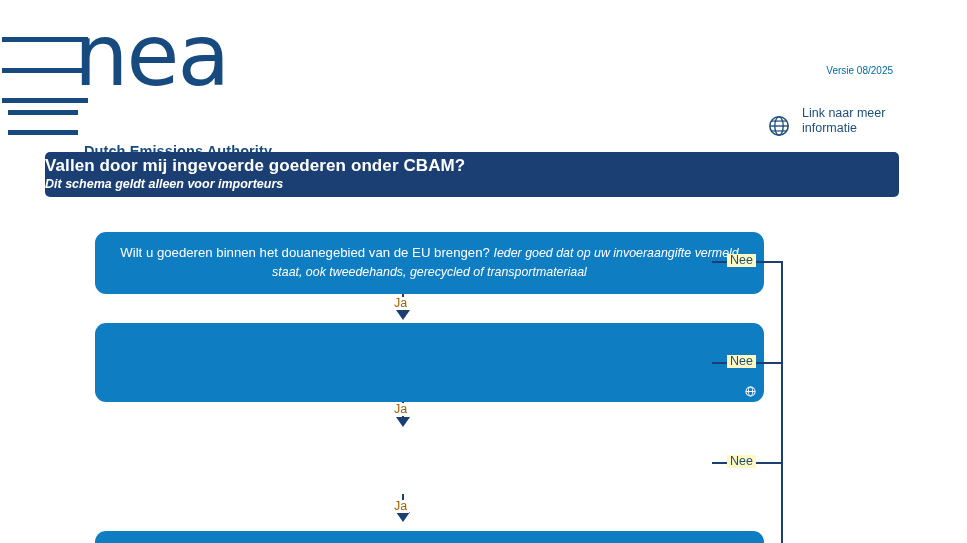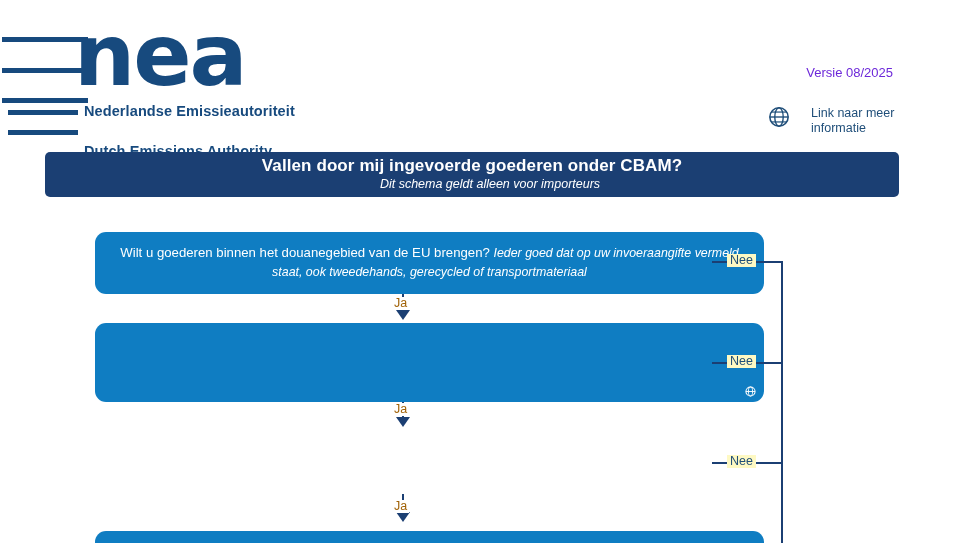--- a/index.html
+++ b/index.html
@@ -38,52 +38,52 @@
   #lb2 { left: 2px;  top: 40px; width: 86px; }
   #lb3 { left: 2px;  top: 70px; width: 86px; }
   #lb4 { left: 8px;  top: 82px; width: 70px; }
   #lb5 { left: 8px;  top: 102px; width: 70px; }
 
   #logo-word {
     position: absolute;
     left: 74px; top: -16px;
     font-family: "DejaVu Sans", sans-serif;
     font-size: 86px;
-    font-weight: 700;
+    font-weight: 400;
     letter-spacing: -2px;
     color: #174a7e;
     line-height: 1;
   }
   #logo-name-nl, #logo-name-en {
     position: absolute;
     left: 84px;
     font-size: 14.5px;
     font-weight: bold;
     color: #174a7e;
     letter-spacing: 0.1px;
     white-space: nowrap;
   }
   #logo-name-nl { top: 75px; }
   #logo-name-en { top: 78px; margin-top: 37px; }
 
   
   #version {
     position: absolute;
     right: 74px; top: 65px;
-    font-size: 13px;
-    color: #6d28d9;
+    font-size: 10px;
+    color: #0369a1;
     white-space: nowrap;
     text-align: center;
   }
   #moreinfo {
     position: absolute;
     left: 768px; top: 106px;
     display: flex;
-    align-items: flex-start;
-    gap: 21px;
+    align-items: flex-end;
+    gap: 12px;
   }
   #moreinfo .globe {
     flex: 0 0 auto;
     width: 22px; height: 22px;
     display: block;
   }
   #moreinfo-text {
     font-size: 12.5px;
     line-height: 1.22;
     color: #1f4e79;
@@ -92,37 +92,35 @@
 
   
   #banner {
     position: absolute;
     left: 45px; top: 152px;
     width: 854px; height: 45px;
     background: #1b3f73;
     border-radius: 5px;
     display: flex;
     flex-direction: column;
-    align-items: center;
     justify-content: center;
     color: #ffffff;
   }
   #banner-title {
     font-size: 17px;
     font-weight: bold;
     letter-spacing: 0.1px;
     line-height: 1.1;
   }
   #banner-sub {
     font-size: 12.5px;
     font-style: italic;
-    font-weight: normal;
+    font-weight: bold;
     margin-top: 3px;
     line-height: 1.1;
-    margin-left: 36px;
   }
 
   
   #flow {
     position: absolute;
     left: 0; top: 0;
     width: 967px; height: 543px;
   }
 
   .node {
@@ -198,21 +196,20 @@
 
 <div id="header">
 
   <div id="logo">
     <div class="logo-bar" id="lb1"></div>
     <div class="logo-bar" id="lb2"></div>
     <div class="logo-bar" id="lb3"></div>
     <div class="logo-bar" id="lb4"></div>
     <div class="logo-bar" id="lb5"></div>
     <div id="logo-word">nea</div>
-    <div id="logo-name-nl">Nederlandse Emissieautoriteit</div>
     <div id="logo-name-en">Dutch Emissions Authority</div>
   </div>
 
   <div id="version">Versie 08/2025</div>
 
   <div id="moreinfo">
     <svg class="globe" viewBox="0 0 24 24">
       <circle cx="12" cy="12" r="10" fill="none" stroke="#1f4e79" stroke-width="1.7"></circle>
       <ellipse cx="12" cy="12" rx="4.6" ry="10" fill="none" stroke="#1f4e79" stroke-width="1.5"></ellipse>
       <line x1="2" y1="12" x2="22" y2="12" stroke="#1f4e79" stroke-width="1.5"></line>

